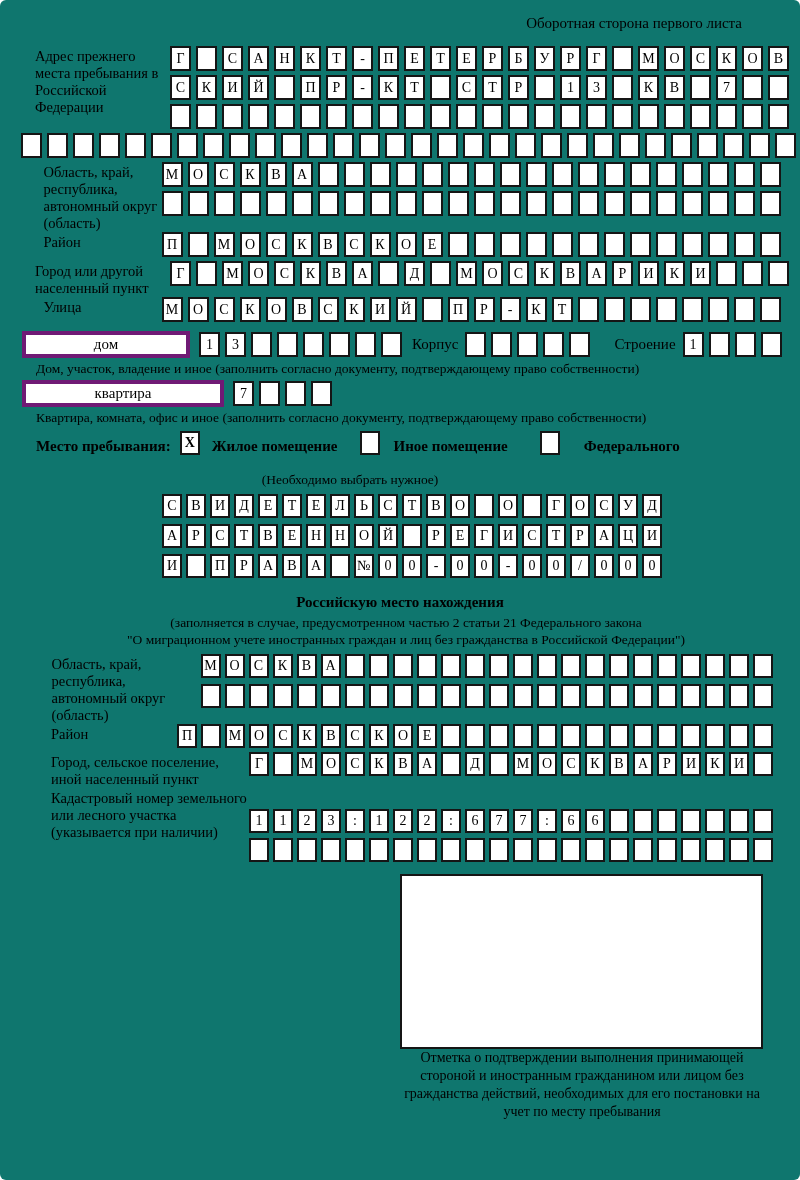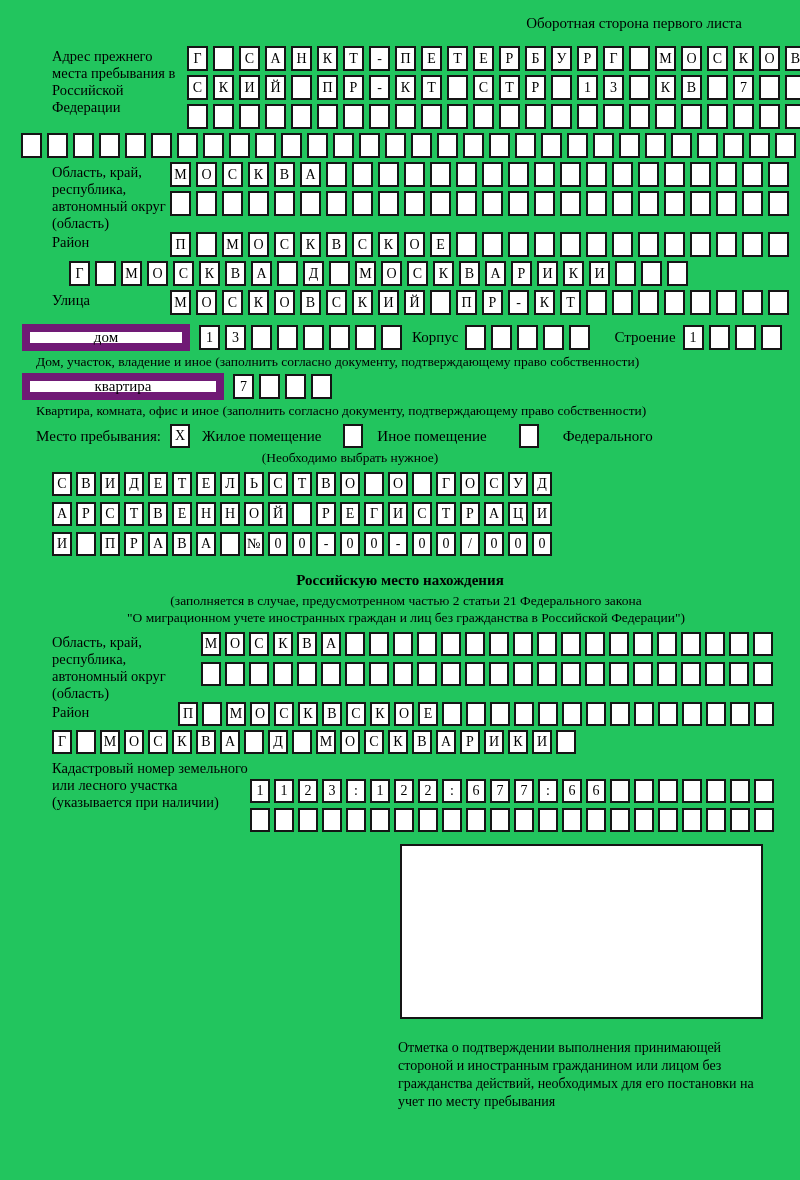--- a/index.html
+++ b/index.html
@@ -1,53 +1,53 @@
 <!DOCTYPE html>
 <html><head>
 <meta charset="utf-8">
 <style>
   html,body{margin:0;padding:0;background:#fff;}
   .page{
-    position:relative;width:800px;height:1180px;background:#22c55e;color:#000;
-    font-family:"Liberation Serif","DejaVu Serif",serif;overflow:hidden;
+    position:relative;width:800px;height:1180px;background:#0f766e;color:#000;
+    font-family:"Liberation Serif","DejaVu Serif",serif;overflow:hidden;border-radius:6px;
   }
   .header-note{padding:15px 58px 0 0;text-align:right;font-size:15px;}
-  .block{margin-left:52px;}
+  .block{margin-left:24px;justify-content:center;}
   .frow{display:flex;align-items:flex-start;}
   .flabel{font-size:14.5px;line-height:17px;flex-shrink:0;padding-top:2px;}
   .grid-col{display:flex;flex-direction:column;}
   .grid-row{display:flex;gap:5px;margin-bottom:4px;}
   .grid-row .cell{
     width:21px;height:25px;border:2px solid #151515;box-sizing:border-box;
     display:flex;align-items:center;justify-content:center;
     font-size:14px;line-height:1;flex-shrink:0;background:#fff;
   }
   .tight .cell{width:20px;height:24px;}
   .tight{gap:4px;}
   .center-note{text-align:center;font-size:13.5px;margin:1px 0 5px 0;}
   .sec-title{text-align:center;font-weight:bold;font-size:15.5px;margin:5px 0 6px 0;}
   .mt6{margin-top:6px;}
   .mt14{margin-top:14px;}
   .type-box{
-    height:27px;border:8px solid #701a75;box-sizing:border-box;display:flex;
+    height:27px;border:4px solid #701a75;box-sizing:border-box;display:flex;
     align-items:center;justify-content:center;font-size:15px;flex-shrink:0;background:#fff;
   }
   .inline-lbl{font-size:15px;line-height:27px;white-space:nowrap;}
   .house-row{display:flex;align-items:center;margin-left:22px;margin-top:5px;}
   .sub-note{font-size:13.5px;margin:3px 0 3px 36px;}
-  .chk-row{display:flex;align-items:center;margin-left:36px;margin-top:5px;font-size:15px;}
+  .chk-row{display:flex;align-items:flex-end;margin-left:36px;margin-top:5px;font-size:15px;font-weight:bold;}
   .chk{
     width:20px;height:24px;border:2px solid #151515;box-sizing:border-box;
     display:inline-flex;align-items:center;justify-content:center;font-size:14px;flex-shrink:0;background:#fff;
   }
-  .choose-note{margin-left:150px;width:400px;text-align:center;font-size:13.5px;margin-top:2px;}
+  .choose-note{margin-left:150px;width:400px;text-align:center;font-size:13.5px;margin-top:17px;}
   .actual-title{text-align:center;font-weight:bold;font-size:15px;margin-top:12px;}
   .actual-note{text-align:center;font-size:13.5px;margin-top:4px;padding-left:12px;}
   .stamp-box{margin:8px 0 0 400px;width:363px;height:175px;border:2px solid #151515;box-sizing:border-box;background:#fff;}
-  .stamp-caption{margin-left:398px;width:368px;text-align:left;font-size:14px;line-height:18px;margin-top:20px;}
+  .stamp-caption{margin-left:398px;width:368px;text-align:center;font-size:14px;line-height:18px;margin-top:0;}
   .w135{width:135px;}
   .w118{width:118px;}
   .w149{width:149px;}
   .w126{width:126px;}
   .w198{width:198px;}
   .w219{width:219px;}
   .indent16{padding-left:17px;}
   .full-row{margin-left:21px;}
 </style>
 </head>
@@ -256,20 +256,21 @@
         <span class="cell"></span>
         <span class="cell"></span>
         <span class="cell"></span>
         <span class="cell"></span>
         <span class="cell"></span>
         <span class="cell"></span>
       </div>
   </div>
 
   <div class="block frow">
+    <div class="flabel w118">Город или другой населенный пункт</div>
     <div class="grid-row indent16">
         <span class="cell">Г</span>
         <span class="cell"></span>
         <span class="cell">М</span>
         <span class="cell">О</span>
         <span class="cell">С</span>
         <span class="cell">К</span>
         <span class="cell">В</span>
         <span class="cell">А</span>
         <span class="cell"></span>
@@ -534,20 +535,21 @@
         <span class="cell"></span>
         <span class="cell"></span>
         <span class="cell"></span>
         <span class="cell"></span>
         <span class="cell"></span>
         <span class="cell"></span>
       </div>
   </div>
 
   <div class="block frow">
+    <div class="flabel w198">Город, сельское поселение, иной населенный пункт</div>
     <div class="grid-row tight">
         <span class="cell">Г</span>
         <span class="cell"></span>
         <span class="cell">М</span>
         <span class="cell">О</span>
         <span class="cell">С</span>
         <span class="cell">К</span>
         <span class="cell">В</span>
         <span class="cell">А</span>
         <span class="cell"></span>

